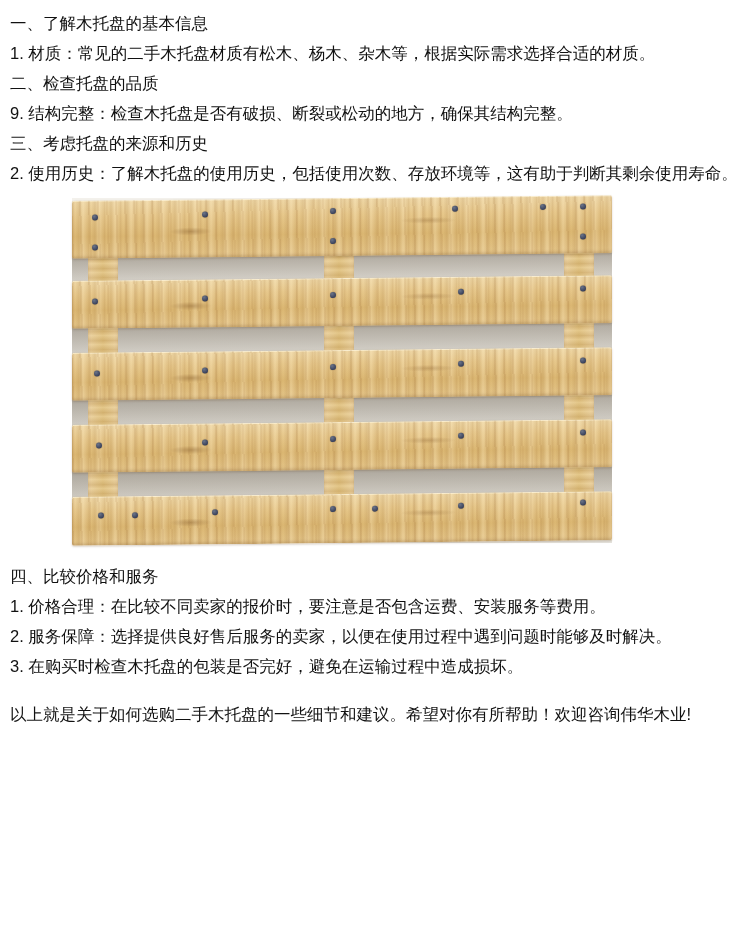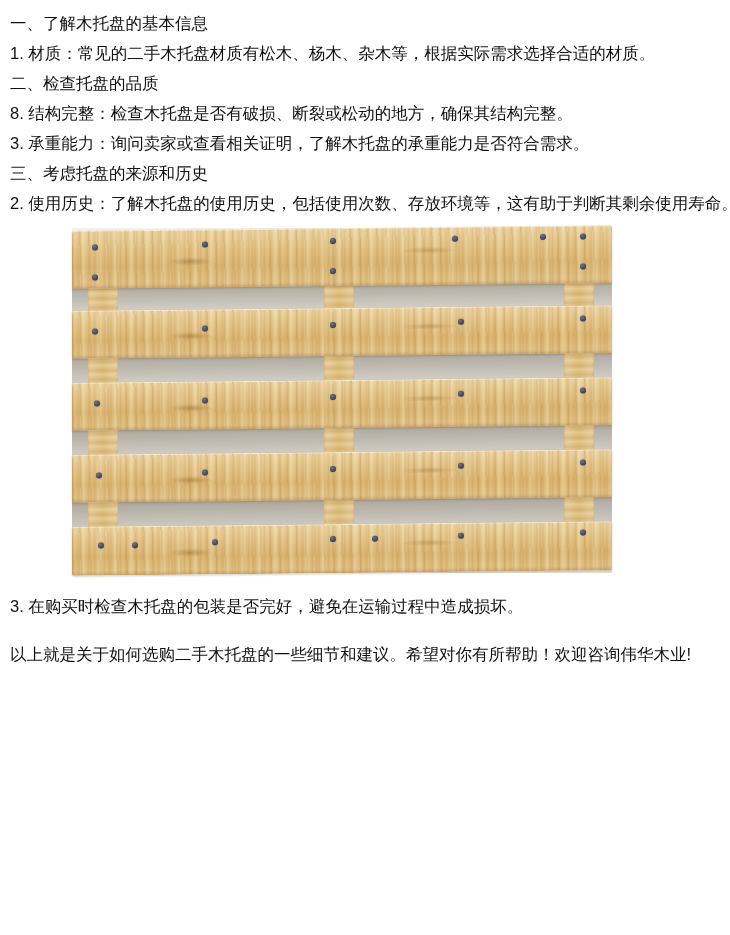--- a/index.html
+++ b/index.html
@@ -133,22 +133,21 @@
 
 <div class="page">
 
   <div class="block">
     <p class="section-heading">一、了解木托盘的基本信息</p>
     <p class="list-item">1. 材质：常见的二手木托盘材质有松木、杨木、杂木等，根据实际需求选择合适的材质。</p>
   </div>
 
   <div class="block">
     <p class="section-heading">二、检查托盘的品质</p>
-    <p class="list-item">8. 结构完整：检查木托盘是否有破损、断裂或松动的地方，确保其结构完整。</p>
-    <p class="list-item">3. 承重能力：询问卖家或查看相关证明，了解木托盘的承重能力是否符合需求。</p>
+    <p class="list-item">9. 结构完整：检查木托盘是否有破损、断裂或松动的地方，确保其结构完整。</p>
   </div>
 
   <div class="block">
     <p class="section-heading">三、考虑托盘的来源和历史</p>
     <p class="list-item">2. 使用历史：了解木托盘的使用历史，包括使用次数、存放环境等，这有助于判断其剩余使用寿命。</p>
   </div>
 
   <div class="figure">
     <div class="pallet-wrap">
       <div class="backdrop"></div>
@@ -201,20 +200,25 @@
         <div class="nail" style="left:60px;top:312px;"></div>
         <div class="nail" style="left:140px;top:310px;"></div>
         <div class="nail" style="left:258px;top:308px;"></div>
         <div class="nail" style="left:300px;top:308px;"></div>
         <div class="nail" style="left:386px;top:306px;"></div>
         <div class="nail" style="left:508px;top:304px;"></div>
       </div>
     </div>
   </div>
 
+  <div class="block">
+    <p class="section-heading">四、比较价格和服务</p>
+    <p class="list-item">1. 价格合理：在比较不同卖家的报价时，要注意是否包含运费、安装服务等费用。</p>
+    <p class="list-item">2. 服务保障：选择提供良好售后服务的卖家，以便在使用过程中遇到问题时能够及时解决。</p>
+  </div>
 
   <div class="block">
     <p class="list-item">3. 在购买时检查木托盘的包装是否完好，避免在运输过程中造成损坏。</p>
   </div>
 
   <div class="spacer-md"></div>
 
   <p class="footer-note">以上就是关于如何选购二手木托盘的一些细节和建议。希望对你有所帮助！欢迎咨询伟华木业!</p>
 
 </div>

